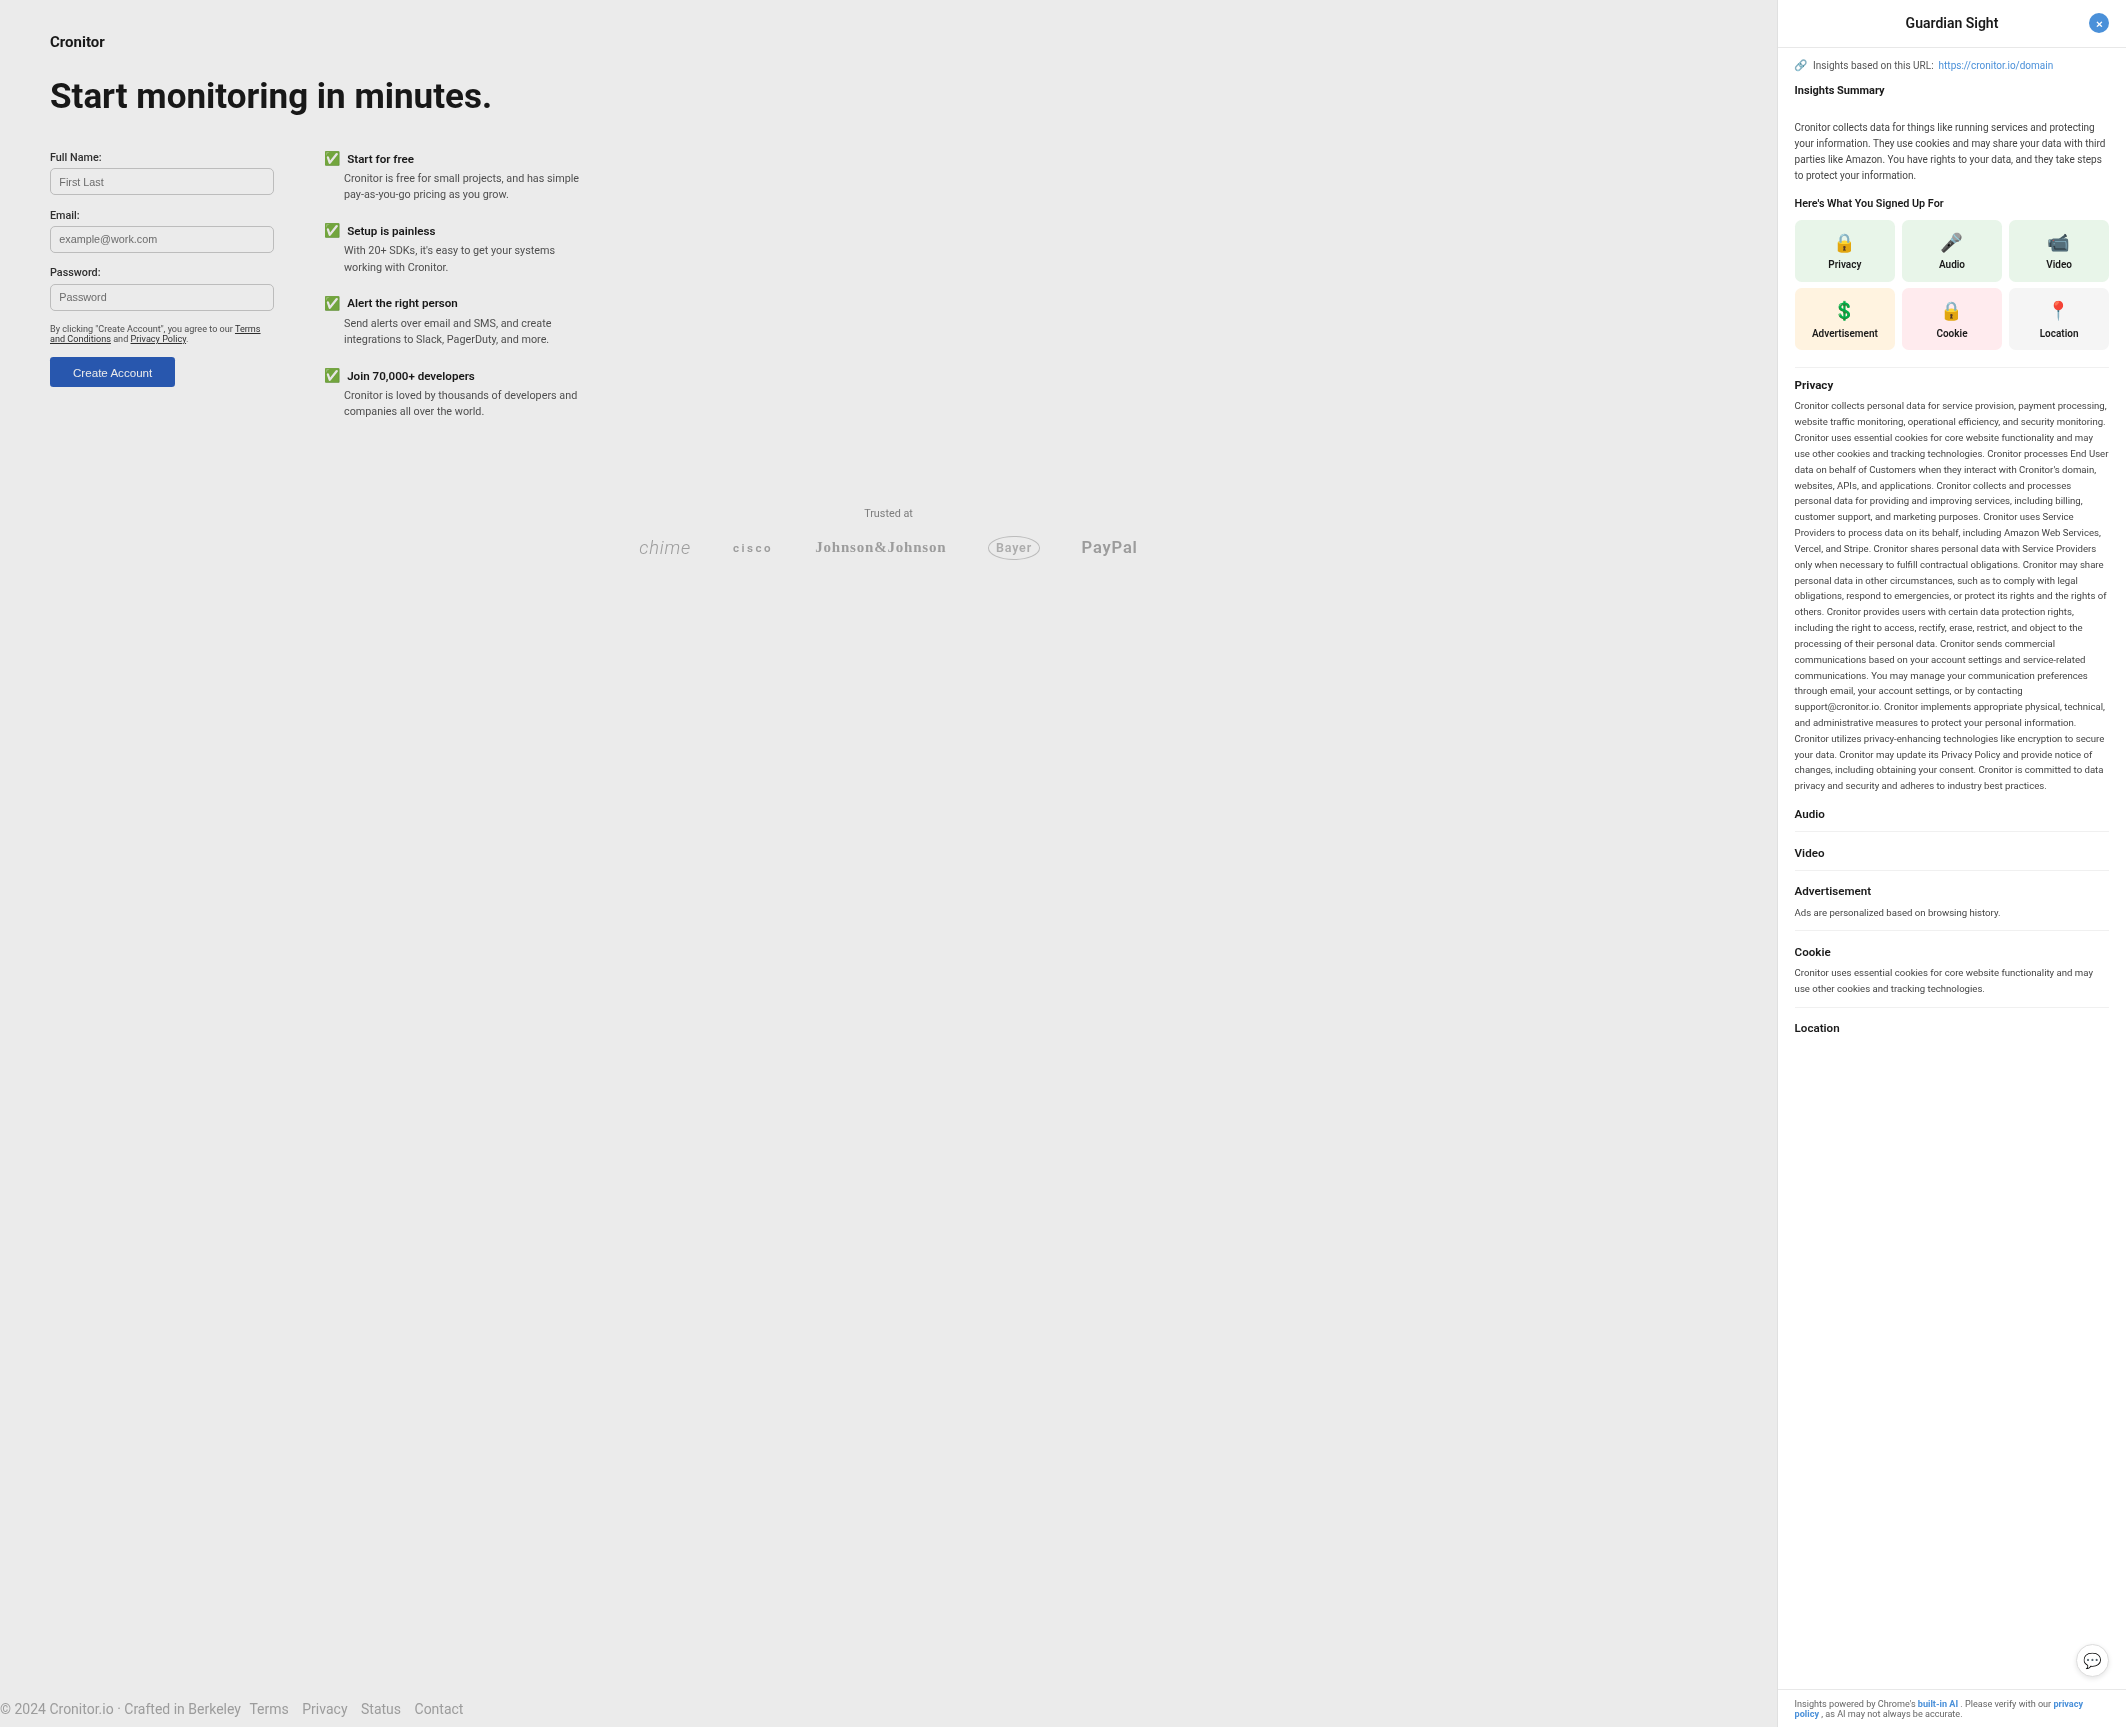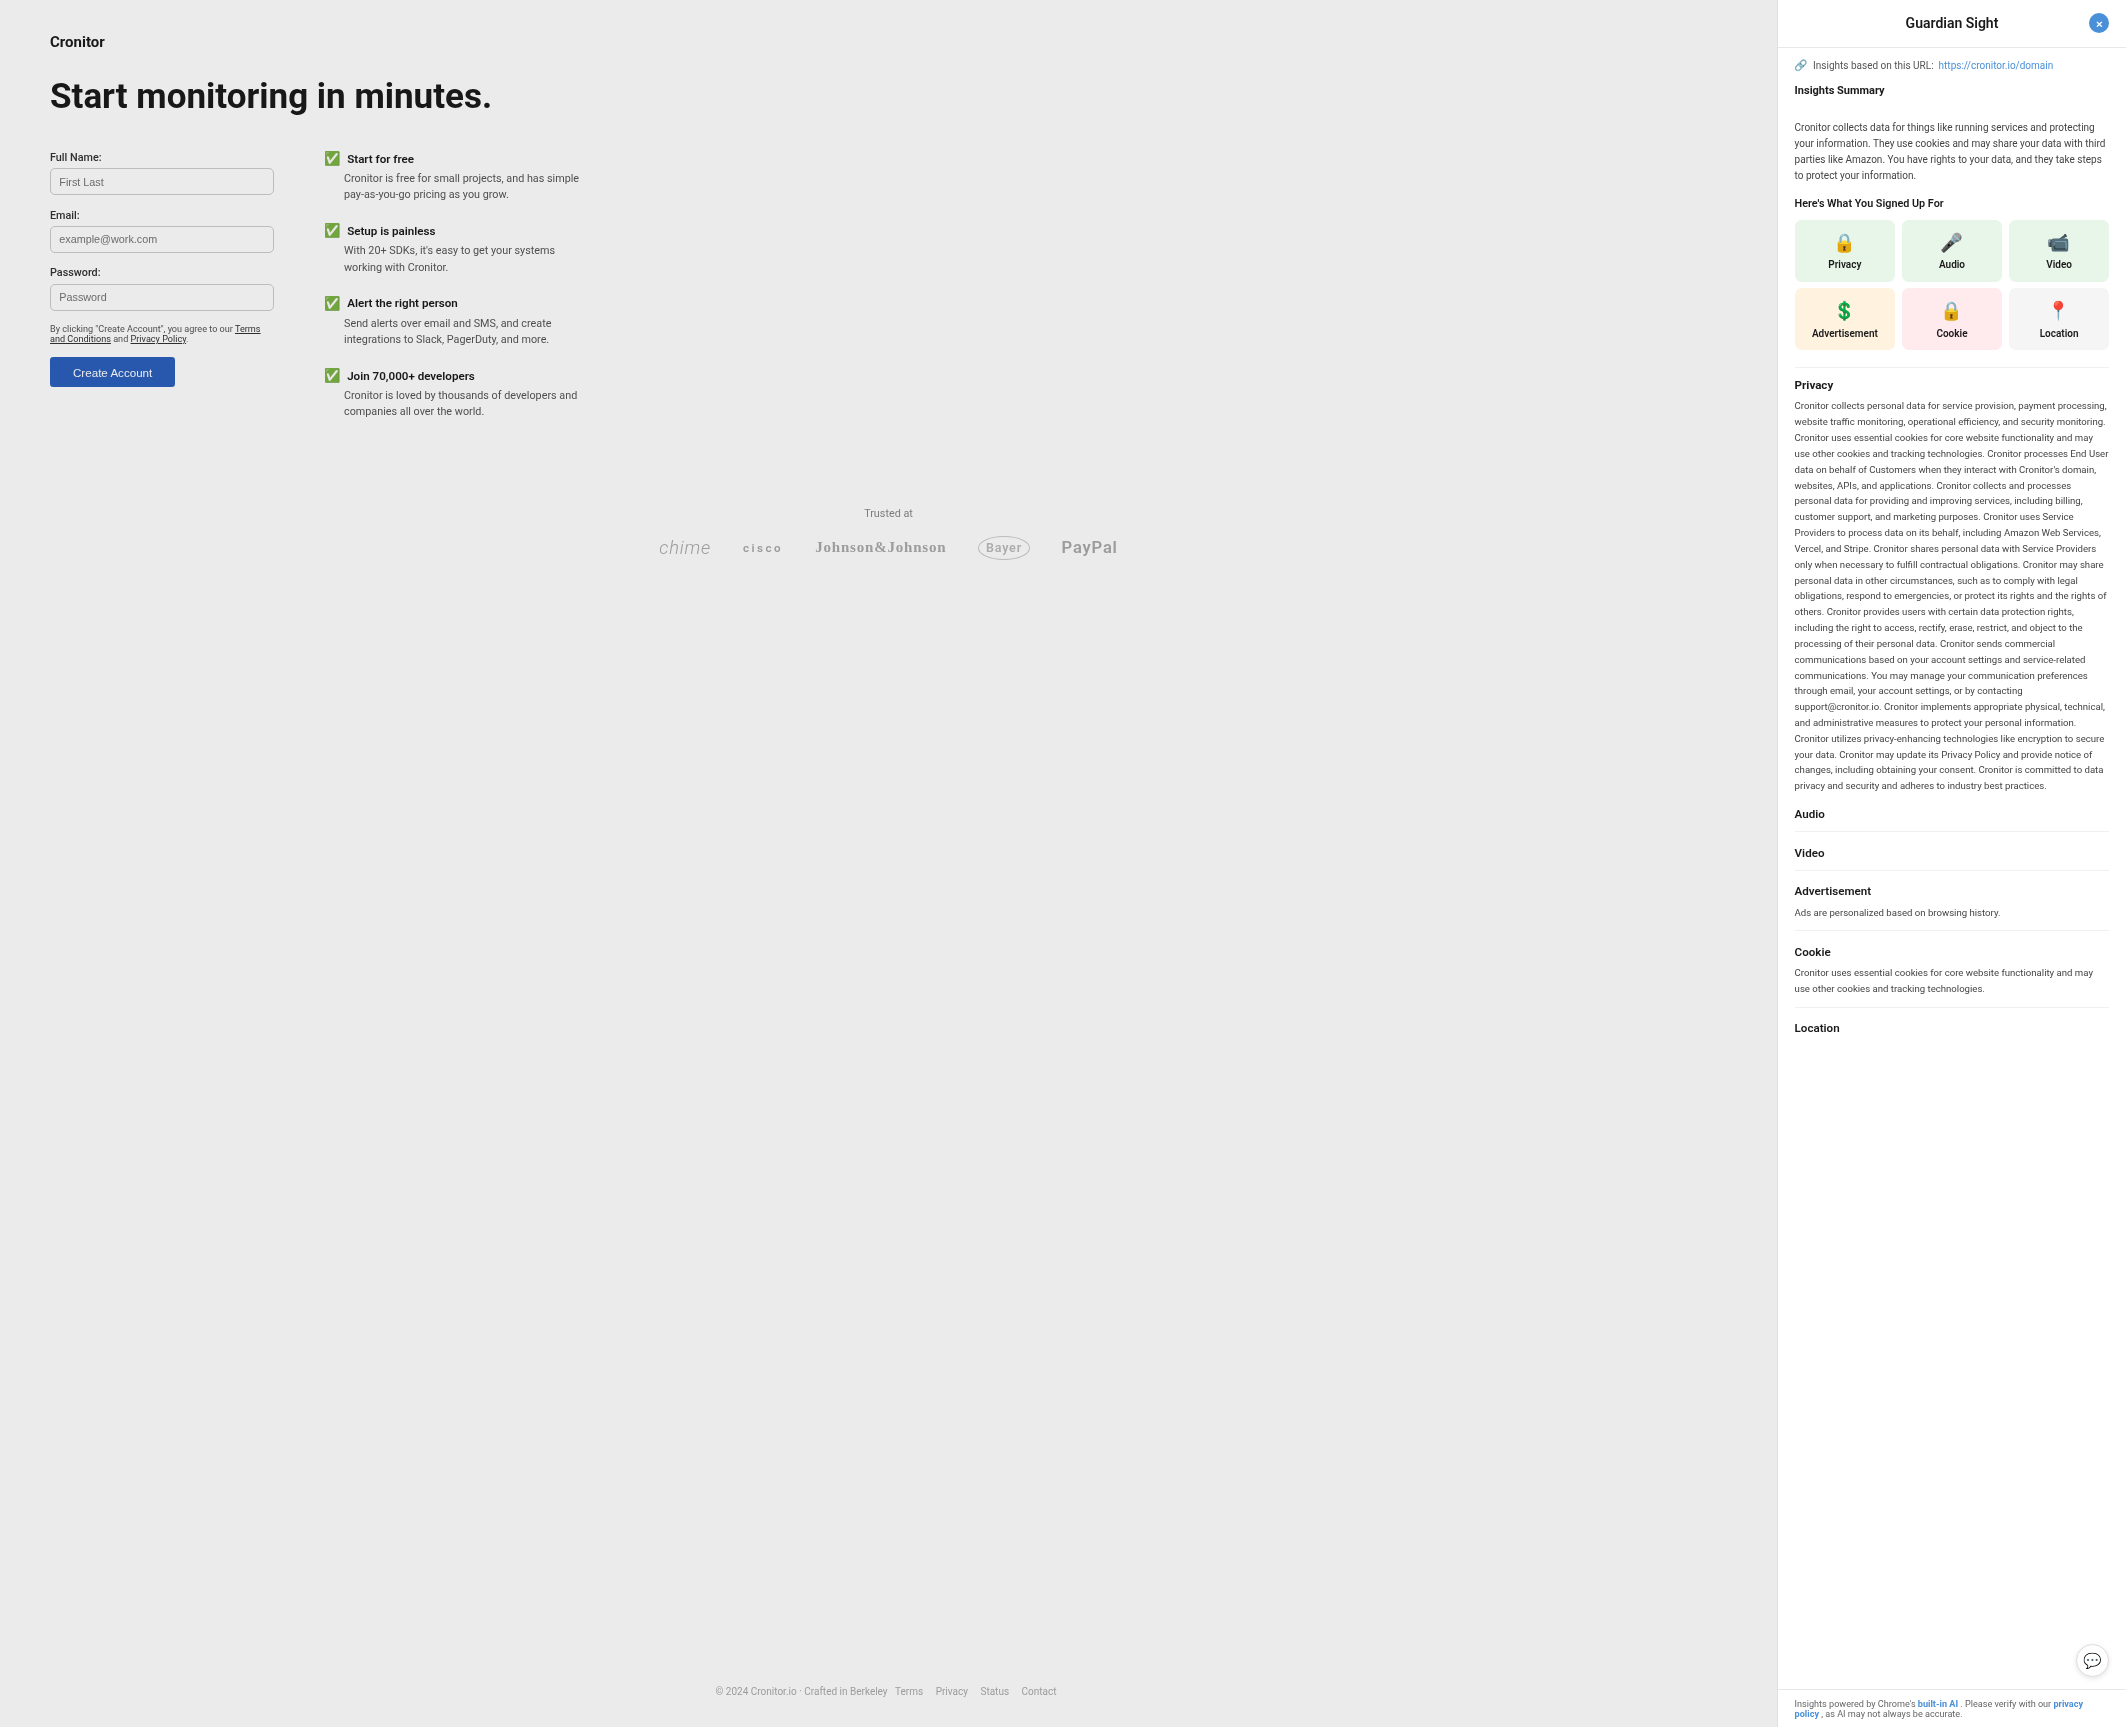--- a/index.html
+++ b/index.html
@@ -113,38 +113,37 @@
     .trusted-label {
       font-size: 10.8px;
       color: #888;
       margin-bottom: 16.6px;
     }
 
     .trusted-logos {
       display: flex;
       justify-content: center;
       align-items: center;
-      gap: 32px;
+      gap: 42px;
       flex-wrap: wrap;
     }
 
     .trusted-logo {
       font-size: 15px;
       color: #888;
       font-weight: 600;
       letter-spacing: 0.8px;
     }
 
     .footer-bar {
       position: absolute;
-      bottom: 30px;
+      bottom: 10px;
       left: 0;
       right: 0;
-      text-align: center;
-      font-size: 10px;
+      font-size: 14px;
       color: #aaa;
     }
 
     .footer-bar a {
       color: #aaa;
       text-decoration: none;
       margin: 0 5px;
     }
 
     

